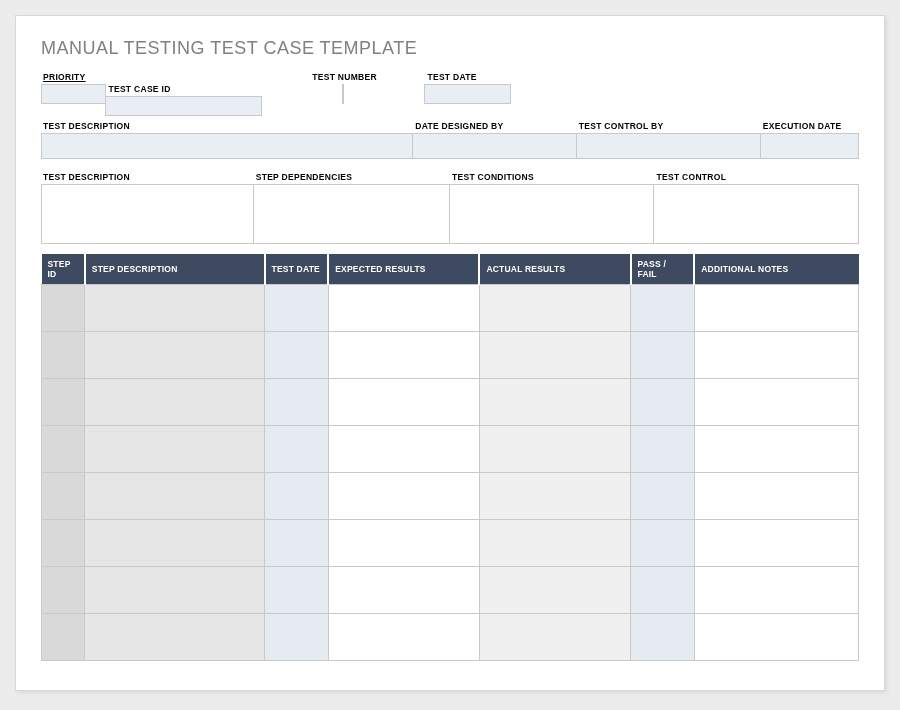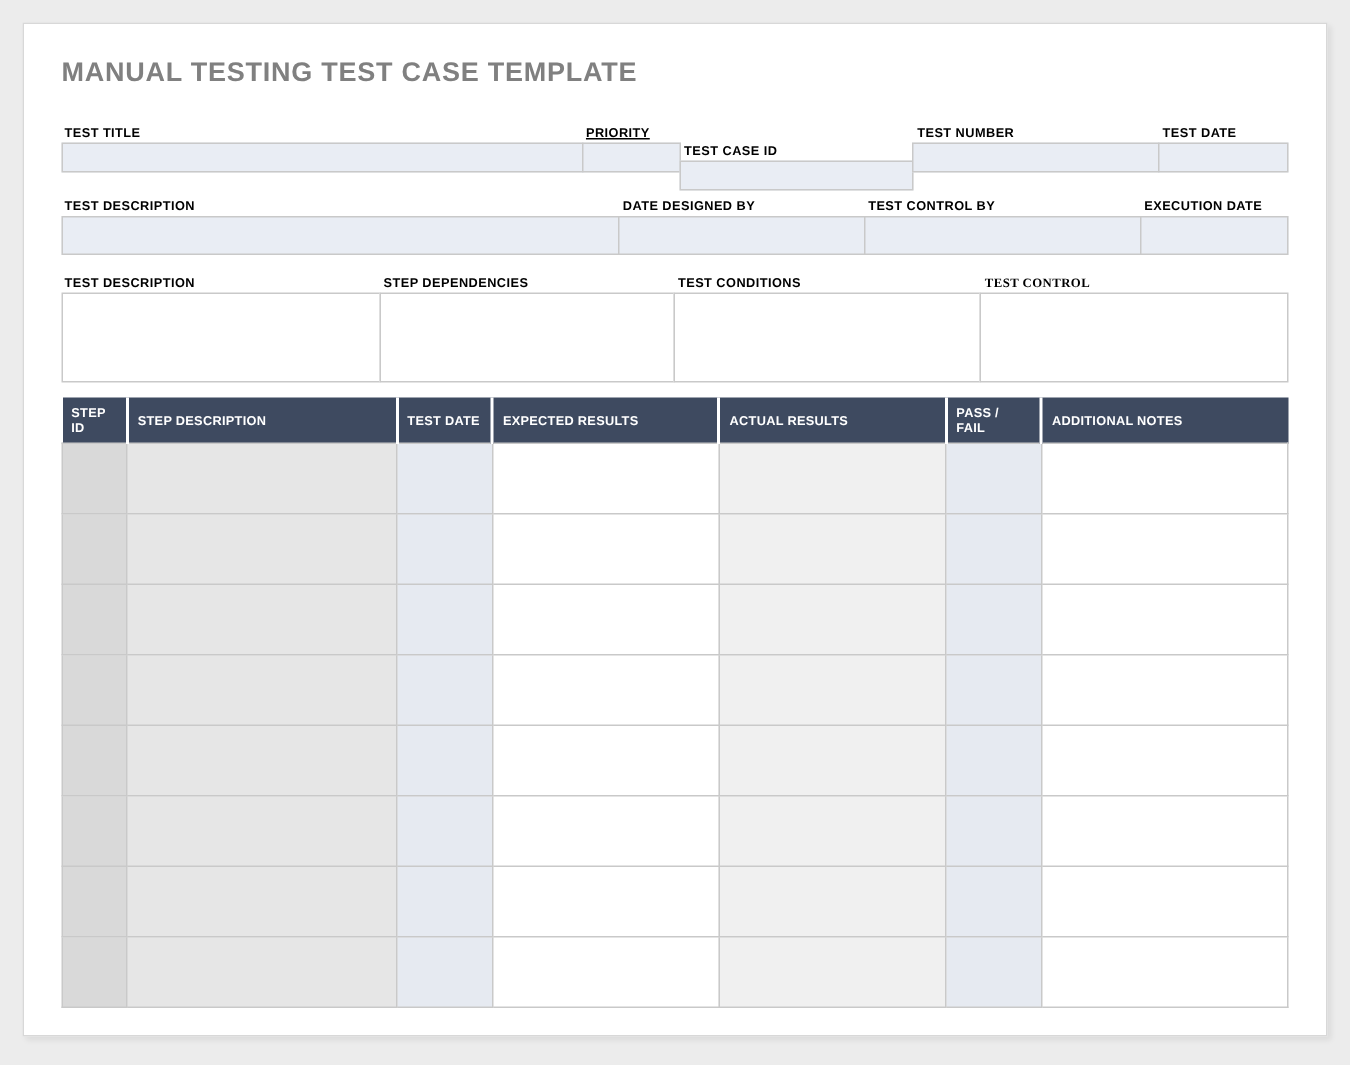--- a/index.html
+++ b/index.html
@@ -13,23 +13,23 @@
   .page {
     background: #ffffff;
     border: 1px solid #d8d8d8;
     box-shadow: 2px 2px 4px rgba(0,0,0,0.08);
     padding: 22px 25px 25px 25px;
     height: 676px;
   }
   .title {
     color: #808080;
     font-size: 18px;
-    font-weight: 700;
+    font-weight: 400;
     letter-spacing: 0.5px;
-    margin-bottom: 21px;
+    margin-bottom: 10px;
     font-family: "Arial Black", Arial, sans-serif;
   }
   .row {
     display: flex;
     gap: 0;
     margin-bottom: 2px;
   }
   .field-label {
     font-size: 8.5px;
     font-weight: 700;
@@ -92,33 +92,29 @@
   .w-notes    { width: 20.1%; }
 </style>
 </head>
 <body>
 
 <div class="page">
 
   <div class="title">MANUAL TESTING TEST CASE TEMPLATE</div>
 
   <div class="row">
-    <div class="col" style="width:42.5%;">
-      <div class="field-label">TEST TITLE</div>
-      <div class="field-box"></div>
-    </div>
     <div class="col" style="width:8%;text-decoration:underline;">
       <div class="field-label">PRIORITY</div>
       <div class="field-box"></div>
     </div>
     <div class="col" style="width:19%;margin-top:12px;">
       <div class="field-label">TEST CASE ID</div>
       <div class="field-box"></div>
     </div>
-    <div class="col" style="width:20%;">
+    <div class="col" style="width:20%;align-items:center;">
       <div class="field-label">TEST NUMBER</div>
       <div class="field-box"></div>
     </div>
     <div class="col" style="width:10.5%;">
       <div class="field-label">TEST DATE</div>
       <div class="field-box"></div>
     </div>
   </div>
 
   <div class="row">
@@ -148,21 +144,21 @@
       <div class="field-box-white"></div>
     </div>
     <div class="col" style="width:24%;">
       <div class="field-label">STEP DEPENDENCIES</div>
       <div class="field-box-white"></div>
     </div>
     <div class="col" style="width:25%;">
       <div class="field-label">TEST CONDITIONS</div>
       <div class="field-box-white"></div>
     </div>
-    <div class="col" style="width:25%;font-family:Liberation Serif, serif;">
+    <div class="col" style="width:25%;">
       <div class="field-label">TEST CONTROL</div>
       <div class="field-box-white"></div>
     </div>
   </div>
 
   <table class="steps">
     <thead>
       <tr>
         <th class="w-stepid">STEP ID</th>
         <th class="w-stepdesc">STEP DESCRIPTION</th>

